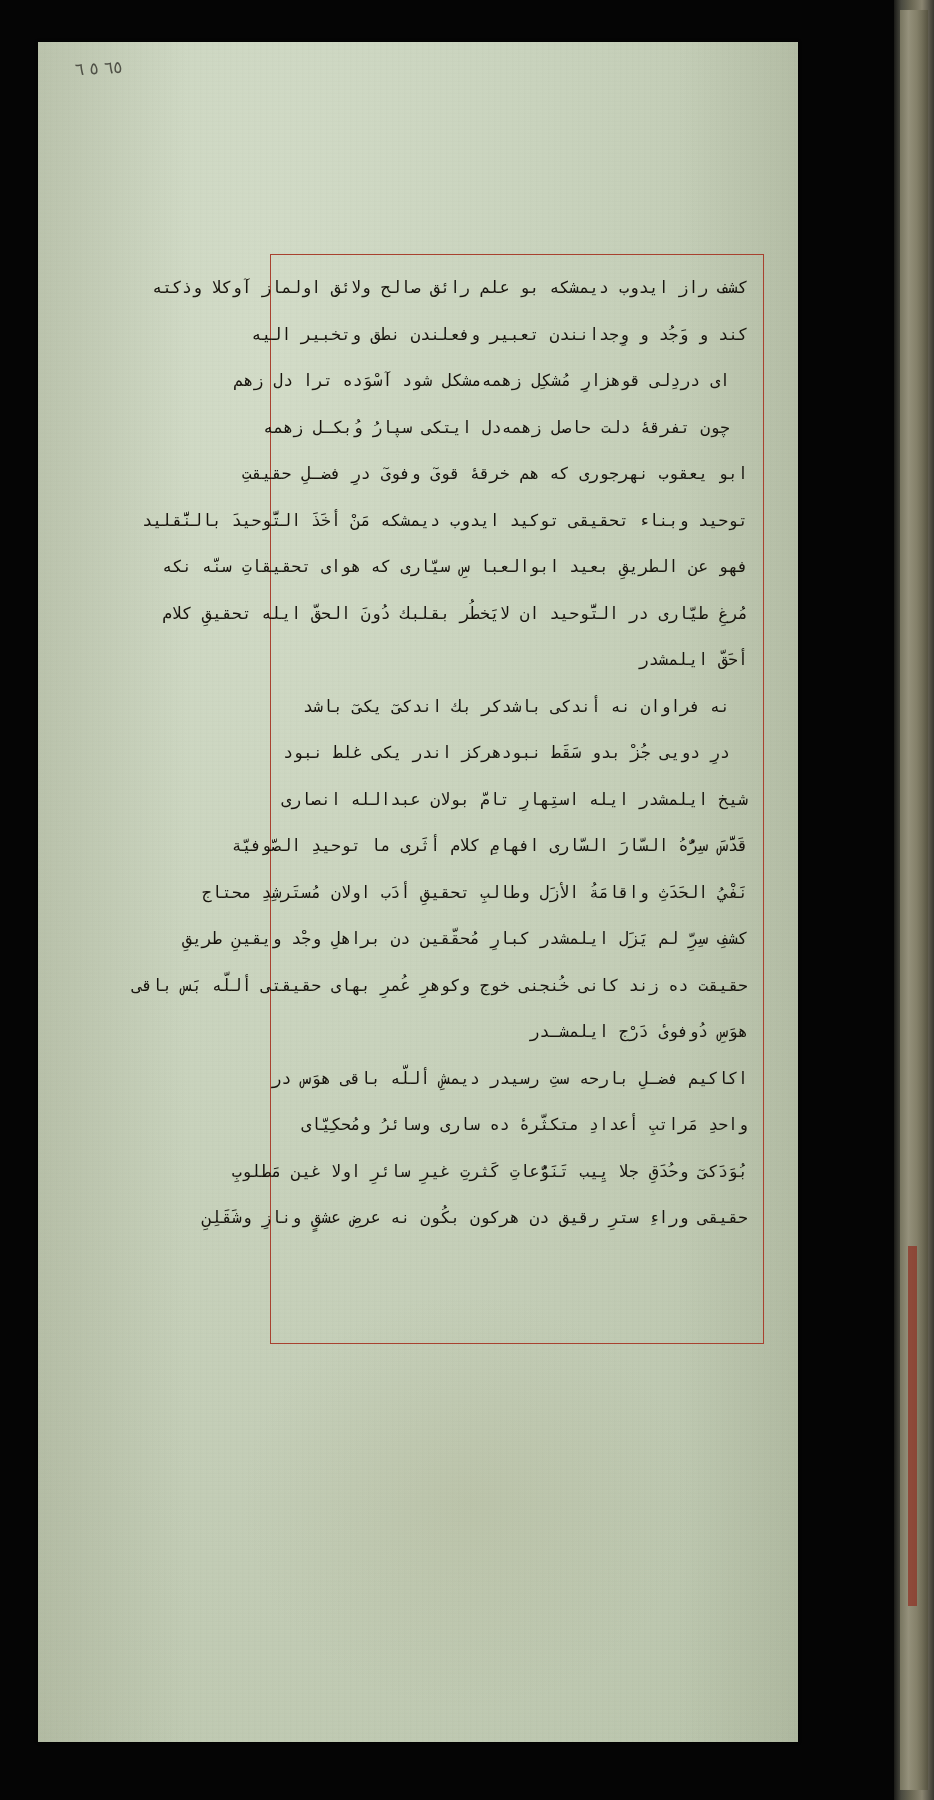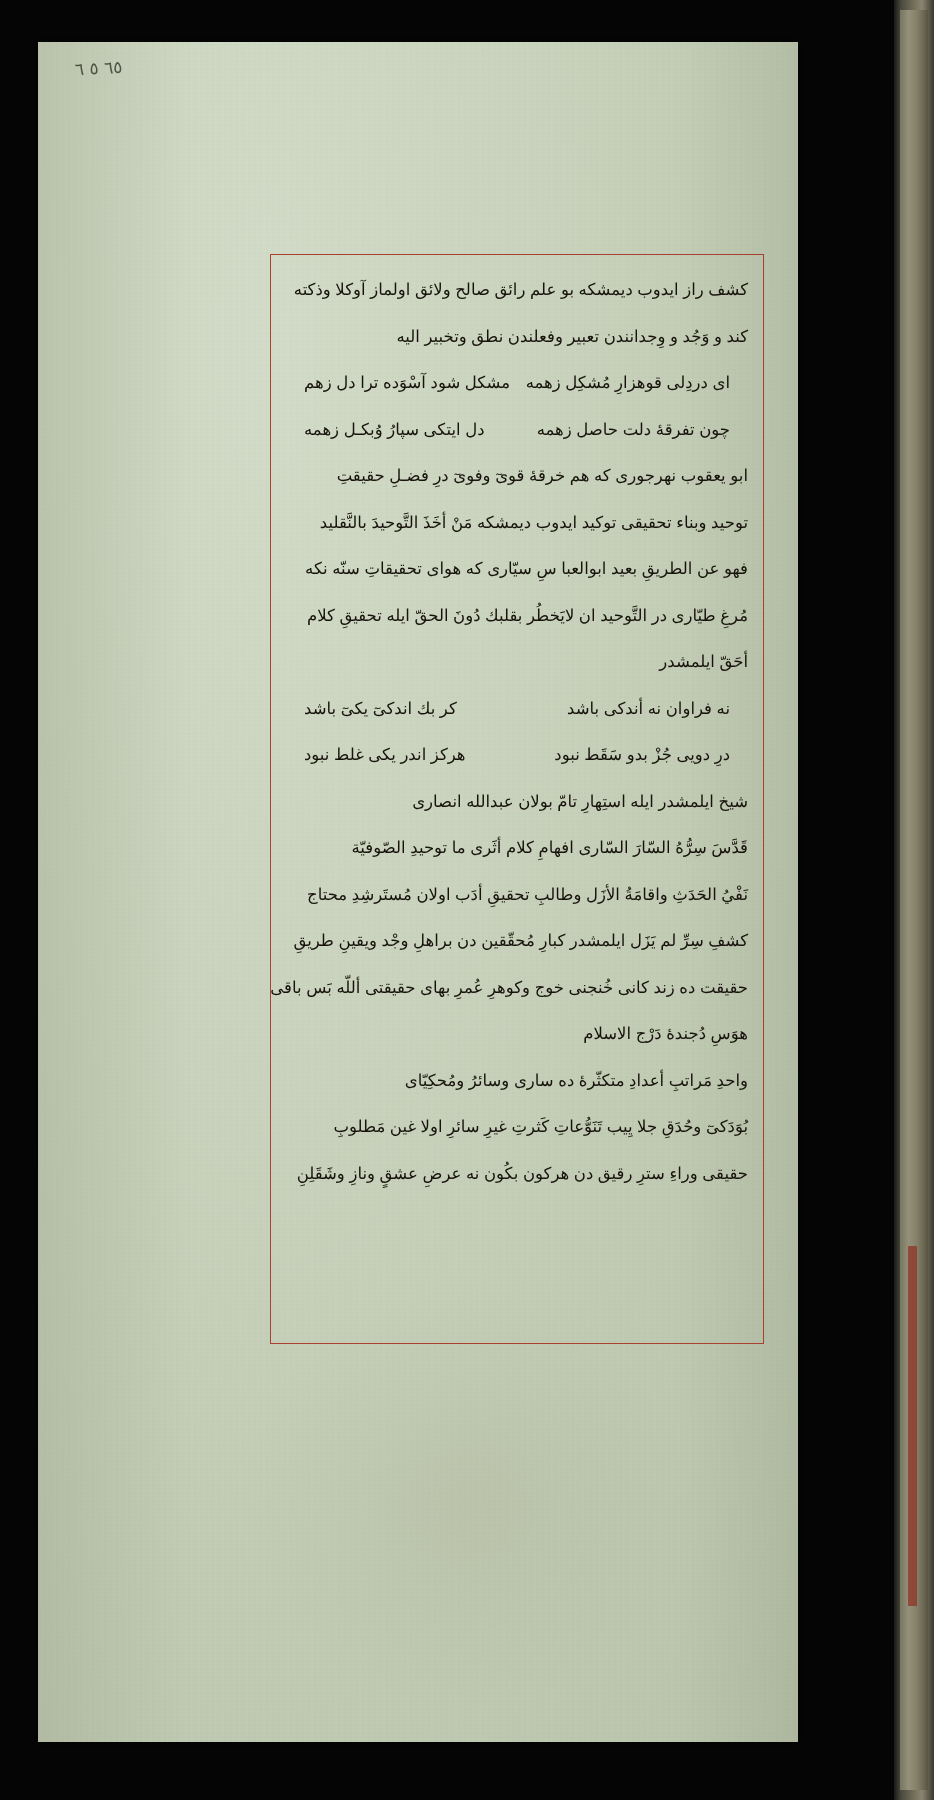--- a/index.html
+++ b/index.html
@@ -130,21 +130,21 @@
   
   #text-block {
     position: absolute;
     left: 238px;
     top: 214px;
     width: 482px;
     height: 1086px;
     direction: rtl;
     text-align: justify;
     color: #15120d;
-    font-family: Liberation Sans, sans-serif;
+    font-family: Liberation Mono, monospace;
     padding: 10px 10px 0 10px;
     box-sizing: border-box;
   }
   .line {
     display: block;
     font-size: 16.5px;
     line-height: 46.5px;
     white-space: nowrap;
     overflow: visible;
     color: #17130c;
@@ -202,19 +202,20 @@
       </div>
       <div class="line verse">
         <span>درِ دويى جُزْ بدو سَقَط نبود</span>
         <span>هركز اندر يكى غلط نبود</span>
       </div>
       <div class="line right">شيخ ايلمشدر ايله استِهارِ تامّ بولان عبدالله انصارى</div>
       <div class="line right">قَدَّسَ سِرُّهُ السّارَ السّارى افهامِ كلام أثَرى ما توحيدِ الصّوفيّة</div>
       <div class="line right">نَفْيُ الحَدَثِ واقامَةُ الأزَل وطالبِ تحقيقِ أدَب اولان مُستَرشِدِ محتاج</div>
       <div class="line right">كشفِ سِرِّ لم يَزَل ايلمشدر كبارِ مُحقّقين دن براهلِ وجْد ويقينِ طريقِ</div>
       <div class="line right">حقيقت ده زند كانى خُنجنى خوج وكوهرِ عُمرِ بهاى حقيقتى أللّه بَس باقى</div>
-      <div class="line center">هوَسِ دُجندهٔ دَرْج الاسلام</div>
+      <div class="line center">هوَسِ دُوفوىٔ دَرْج ايلمشـدر</div>
+      <div class="line right">اكاكيم فضـلِ بارحه ستِ رسيدر  ديمشِ أللّه باقى هوَس در</div>
       <div class="line right">واحدِ مَراتبِ أعدادِ متكثّرهٔ ده سارى وسائرُ ومُحكِيّاى</div>
       <div class="line right">بُوَدَكىٓ وحُدَقِ جلا يِيب تَنَوُّعاتِ كَثرتِ غيرِ سائرِ اولا غين مَطلوبِ</div>
       <div class="line right">حقيقى وراءِ سترِ رقيق دن هركون بكُون نه عرضِ عشقٍ ونازِ وشَقَلِنِ</div>
     </div>
   </div>
 </div>
 
 </body></html>

